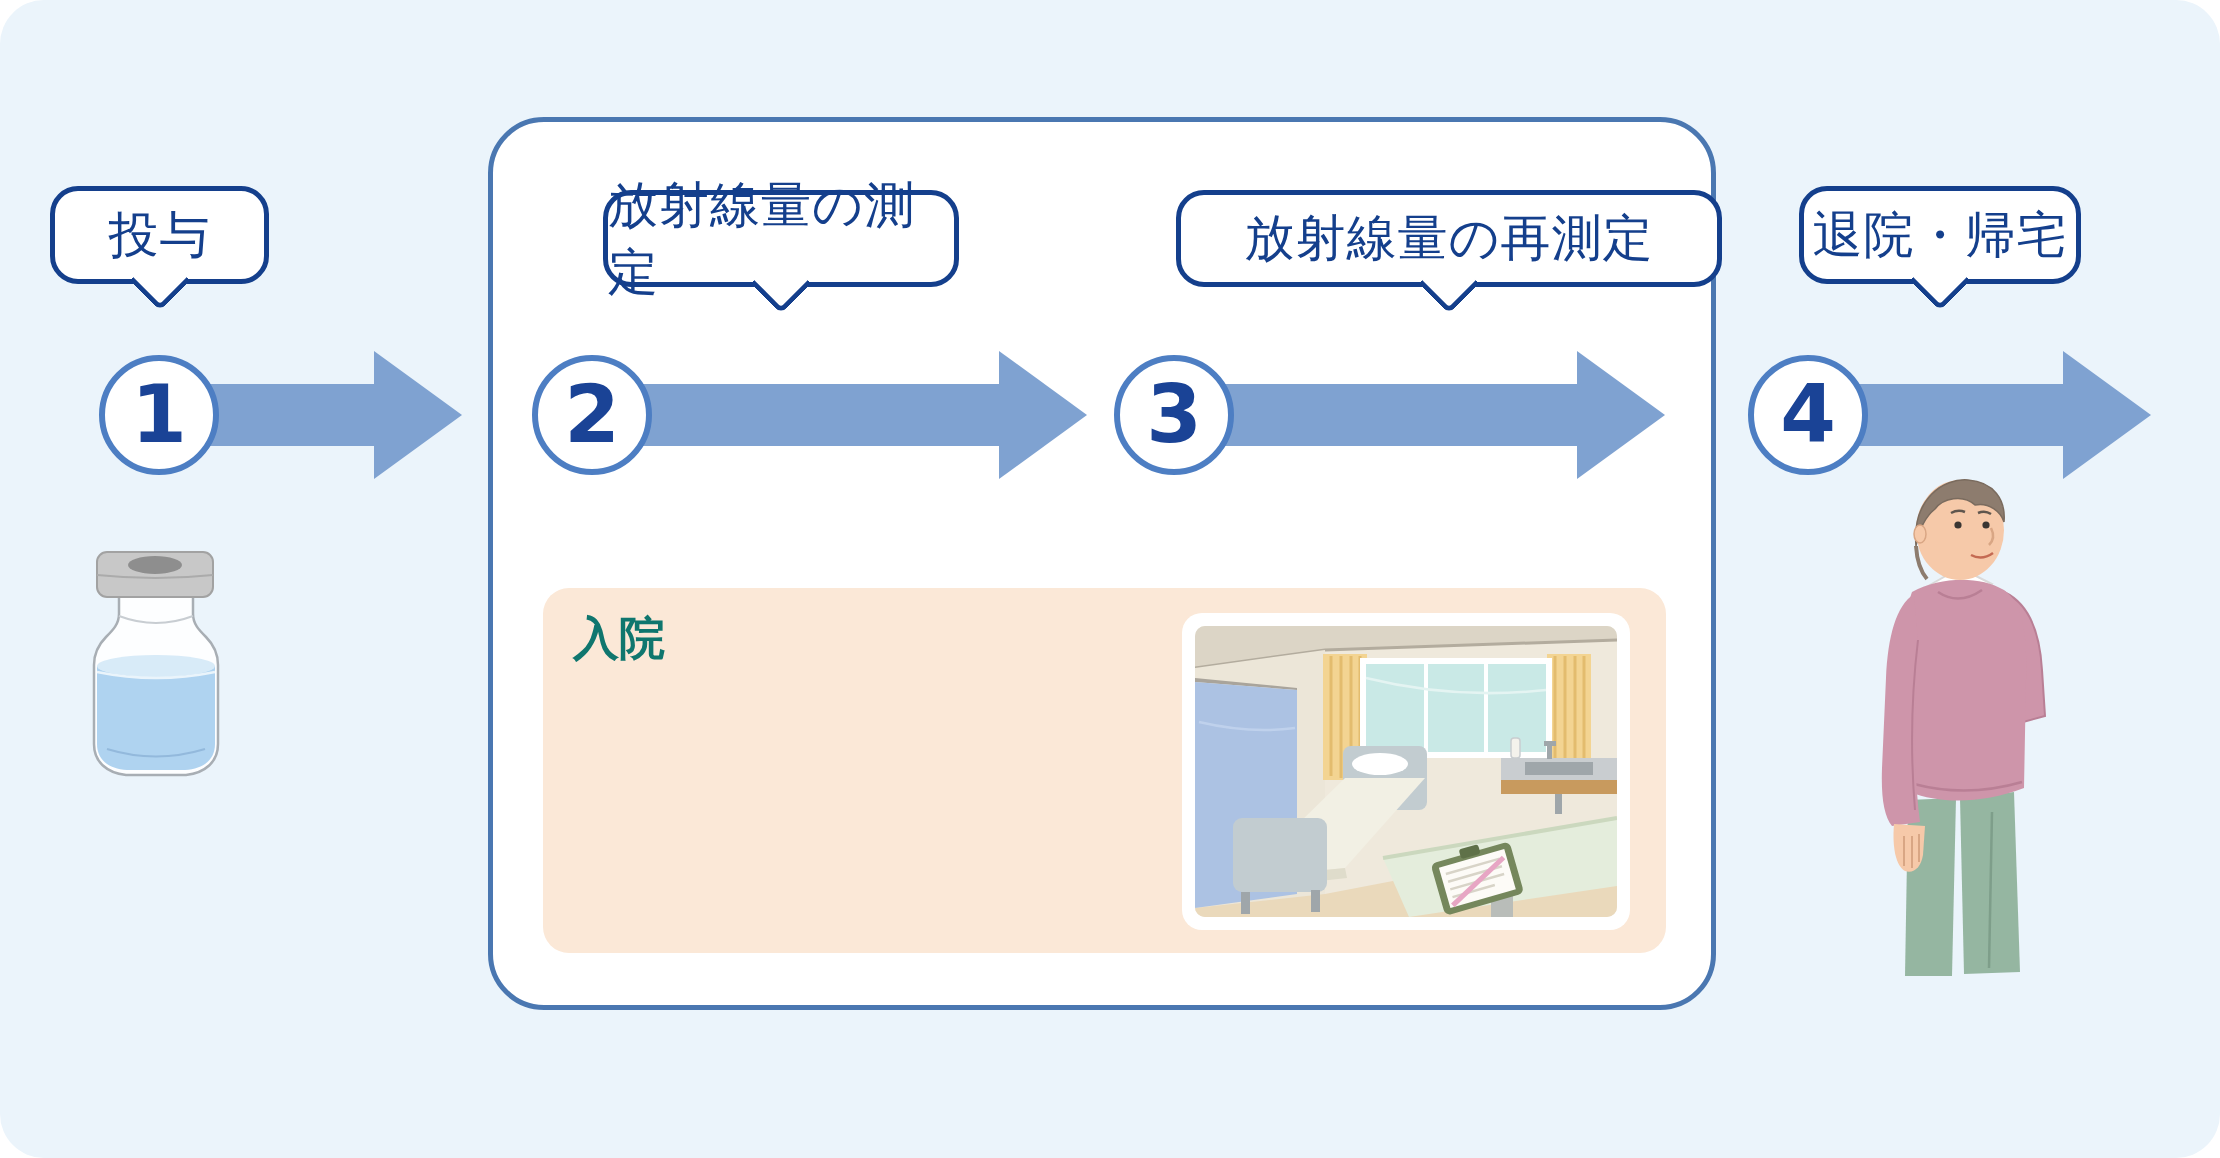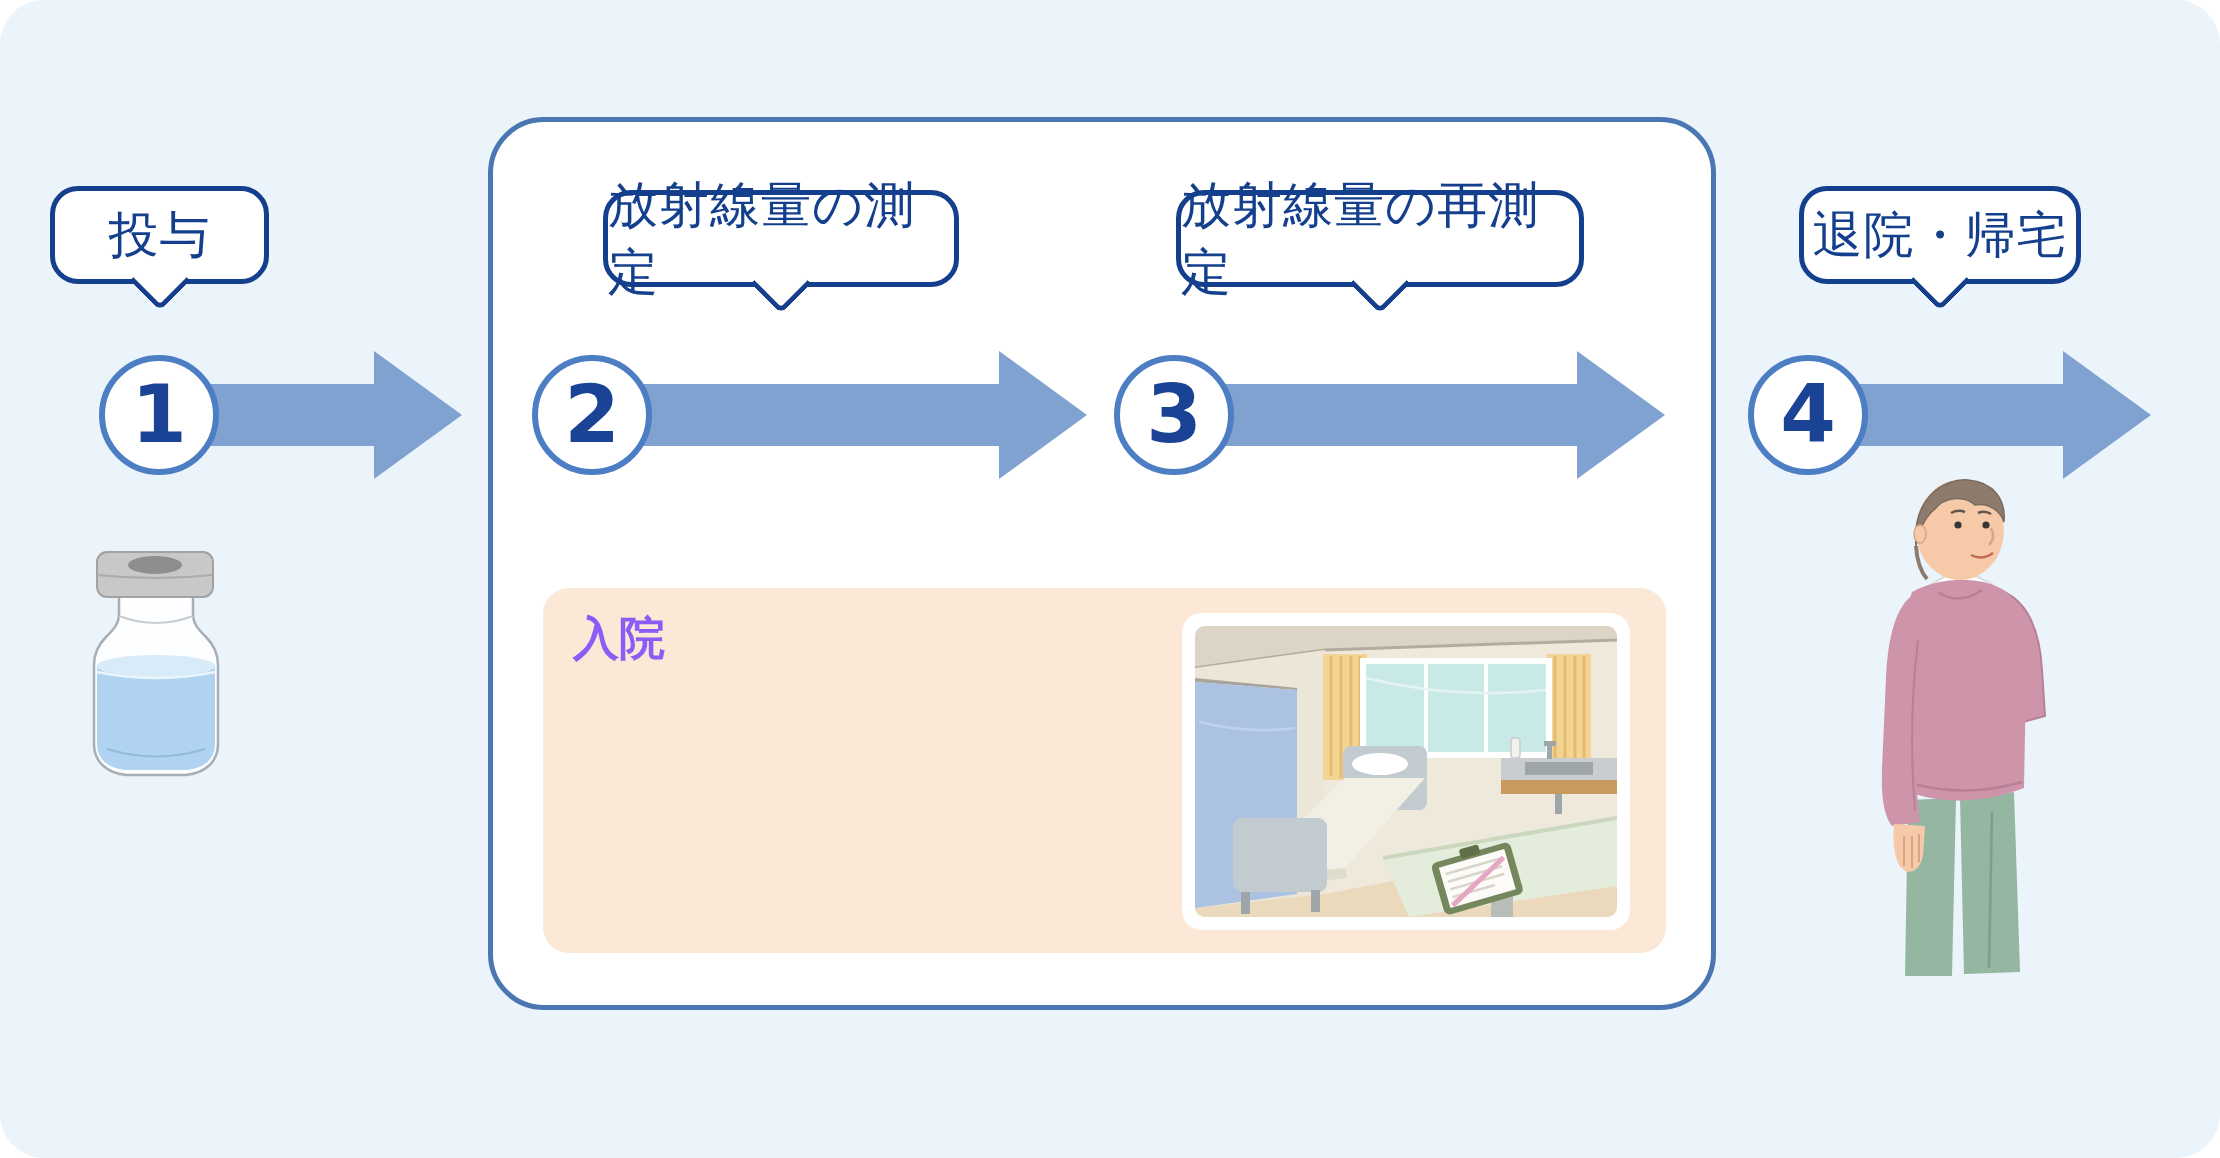--- a/index.html
+++ b/index.html
@@ -20,21 +20,21 @@
     color:#143F8C;font-weight:normal;font-size:50px;letter-spacing:1px;z-index:6;
   }
   .bubble .tail{
     position:absolute;left:50%;bottom:-23px;width:38px;height:38px;background:#ffffff;
     border-right:5px solid #143F8C;border-bottom:5px solid #143F8C;
     border-bottom-right-radius:8px;
     transform:translateX(-50%) rotate(45deg);
   }
   .bubble-1{left:50px;top:186px;width:219px;height:98px;}
   .bubble-2{left:603px;top:190px;width:356px;height:97px;}
-  .bubble-3{left:1176px;top:190px;width:408px;height:97px;}
+  .bubble-3{left:1176px;top:190px;width:546px;height:97px;}
   .bubble-4{left:1799px;top:186px;width:282px;height:98px;}
   
   .arrow-body{position:absolute;top:384px;height:62px;background:#7FA2D1;z-index:3;}
   .arrow-head{
     position:absolute;top:351px;width:0;height:0;z-index:3;
     border-left:88px solid #7FA2D1;border-top:64px solid transparent;border-bottom:64px solid transparent;
   }
   .ab-1{left:159px;width:215px;} .ah-1{left:374px;}
   .ab-2{left:592px;width:407px;} .ah-2{left:999px;}
   .ab-3{left:1174px;width:403px;} .ah-3{left:1577px;}
@@ -46,21 +46,21 @@
     display:flex;align-items:center;justify-content:center;
     font-size:80px;font-weight:bold;color:#1A4396;line-height:1;
   }
   .circle-1{left:99px;} .circle-2{left:532px;} .circle-3{left:1114px;} .circle-4{left:1748px;}
   
   .admission-box{
     position:absolute;left:543px;top:588px;width:1123px;height:365px;
     background:#FBE8D7;border-radius:26px;z-index:2;
   }
   .admission-heading{
-    position:absolute;left:573px;top:608px;font-size:46px;font-weight:bold;color:#8b5cf6;z-index:3;
+    position:absolute;left:573px;top:608px;font-size:46px;font-weight:bold;color:#0f766e;z-index:3;
   }
   .admission-lines{
     position:absolute;left:573px;top:670px;font-size:45px;line-height:60px;color:#3E3A39;z-index:3;
   }
   
   .room-frame{
     position:absolute;left:1182px;top:613px;width:448px;height:317px;
     background:#ffffff;border-radius:20px;z-index:3;
   }
   .room-frame svg{position:absolute;left:13px;top:13px;border-radius:10px;}

